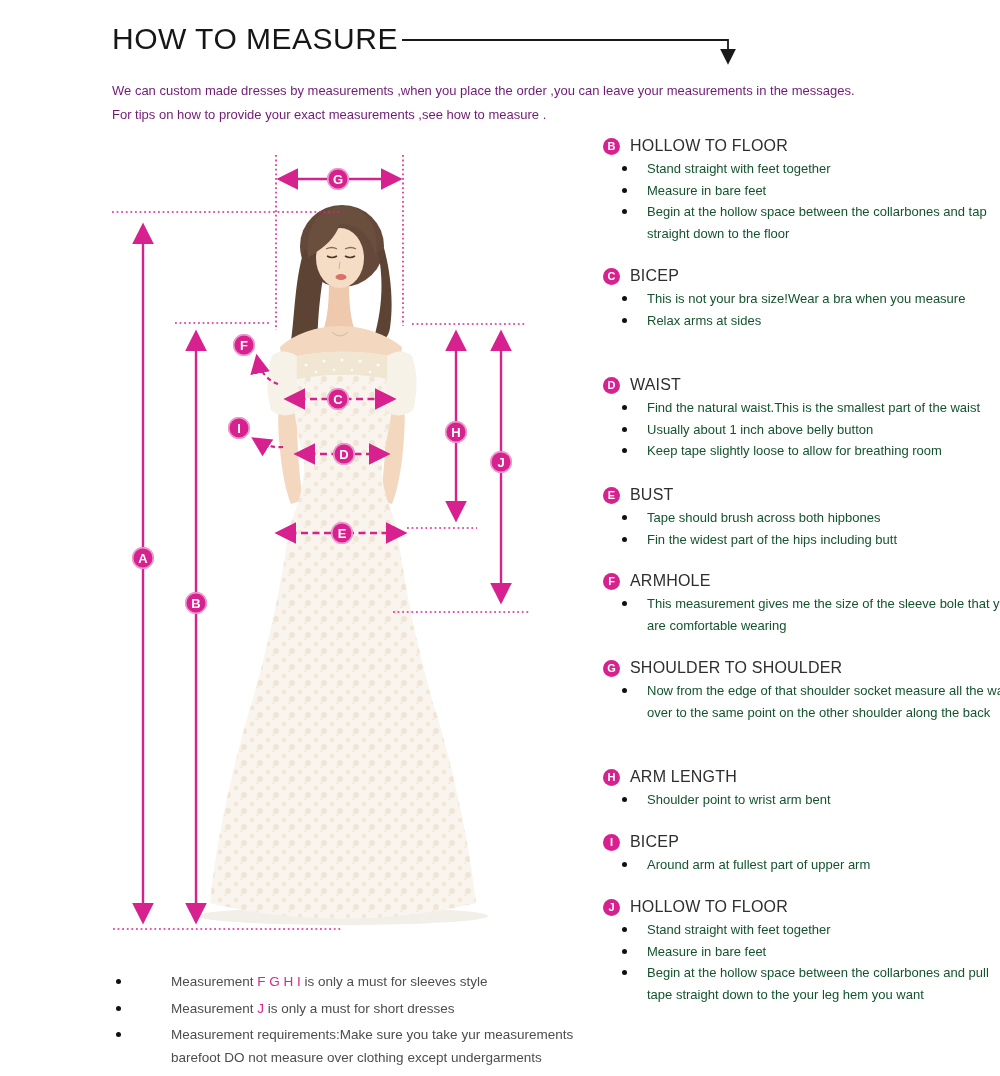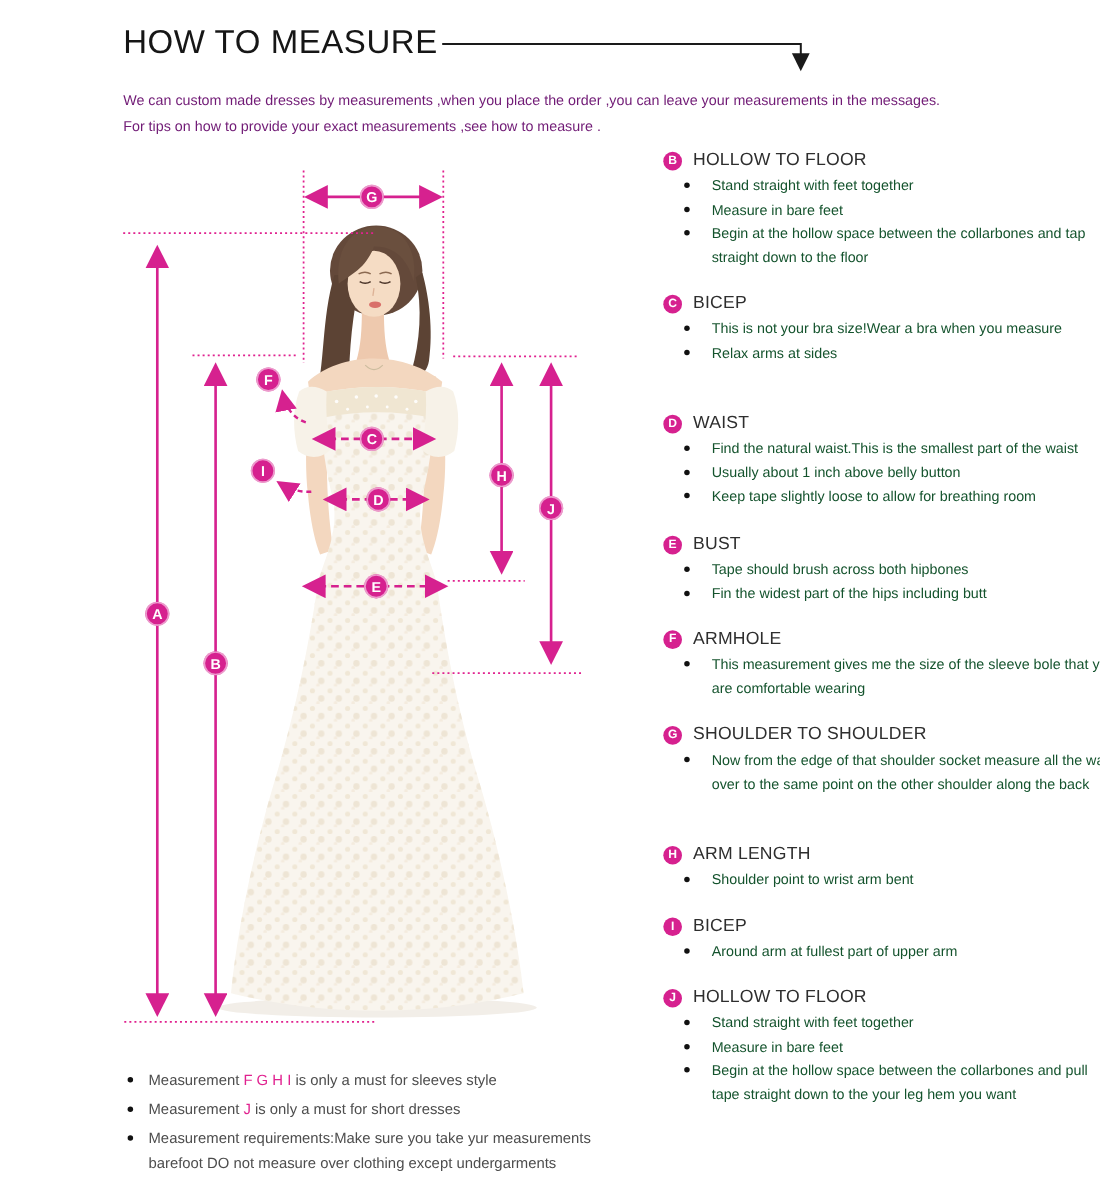--- a/index.html
+++ b/index.html
@@ -21,21 +21,21 @@
   .sec-head{display:flex;align-items:center;gap:10px;height:18px;margin-bottom:3px;}
   .badge{width:17px;height:17px;border-radius:50%;background:#d6218f;color:#fff;font-size:11px;
          font-weight:bold;display:flex;align-items:center;justify-content:center;flex:0 0 17px;}
   .sec-title{font-size:16px;color:#2e2e2e;letter-spacing:.2px;white-space:nowrap;}
   .bullet{display:flex;padding-left:19px;}
   .dot{width:5px;height:5px;border-radius:50%;background:#111;margin-top:8px;flex:0 0 5px;}
   .btext{margin-left:20px;width:368px;font-size:13px;line-height:21.5px;color:#14532d;}
 
   
   .notes{position:absolute;left:76px;top:971px;}
-  .note{display:flex;margin-bottom:4px;}
+  .note{display:flex;margin-bottom:4px;gap:36px;}
   .note .dot{margin-top:8px;}
   .ntext{margin-left:14px;width:412px;font-size:13.5px;line-height:22.5px;color:#4d4d4d;}
   .em{color:#e0218f;}
 </style>
 </head>
 <body>
 
 <div id="page">
 
   <svg width="1000" height="1076" viewBox="0 0 1000 1076" aria-hidden="true">

